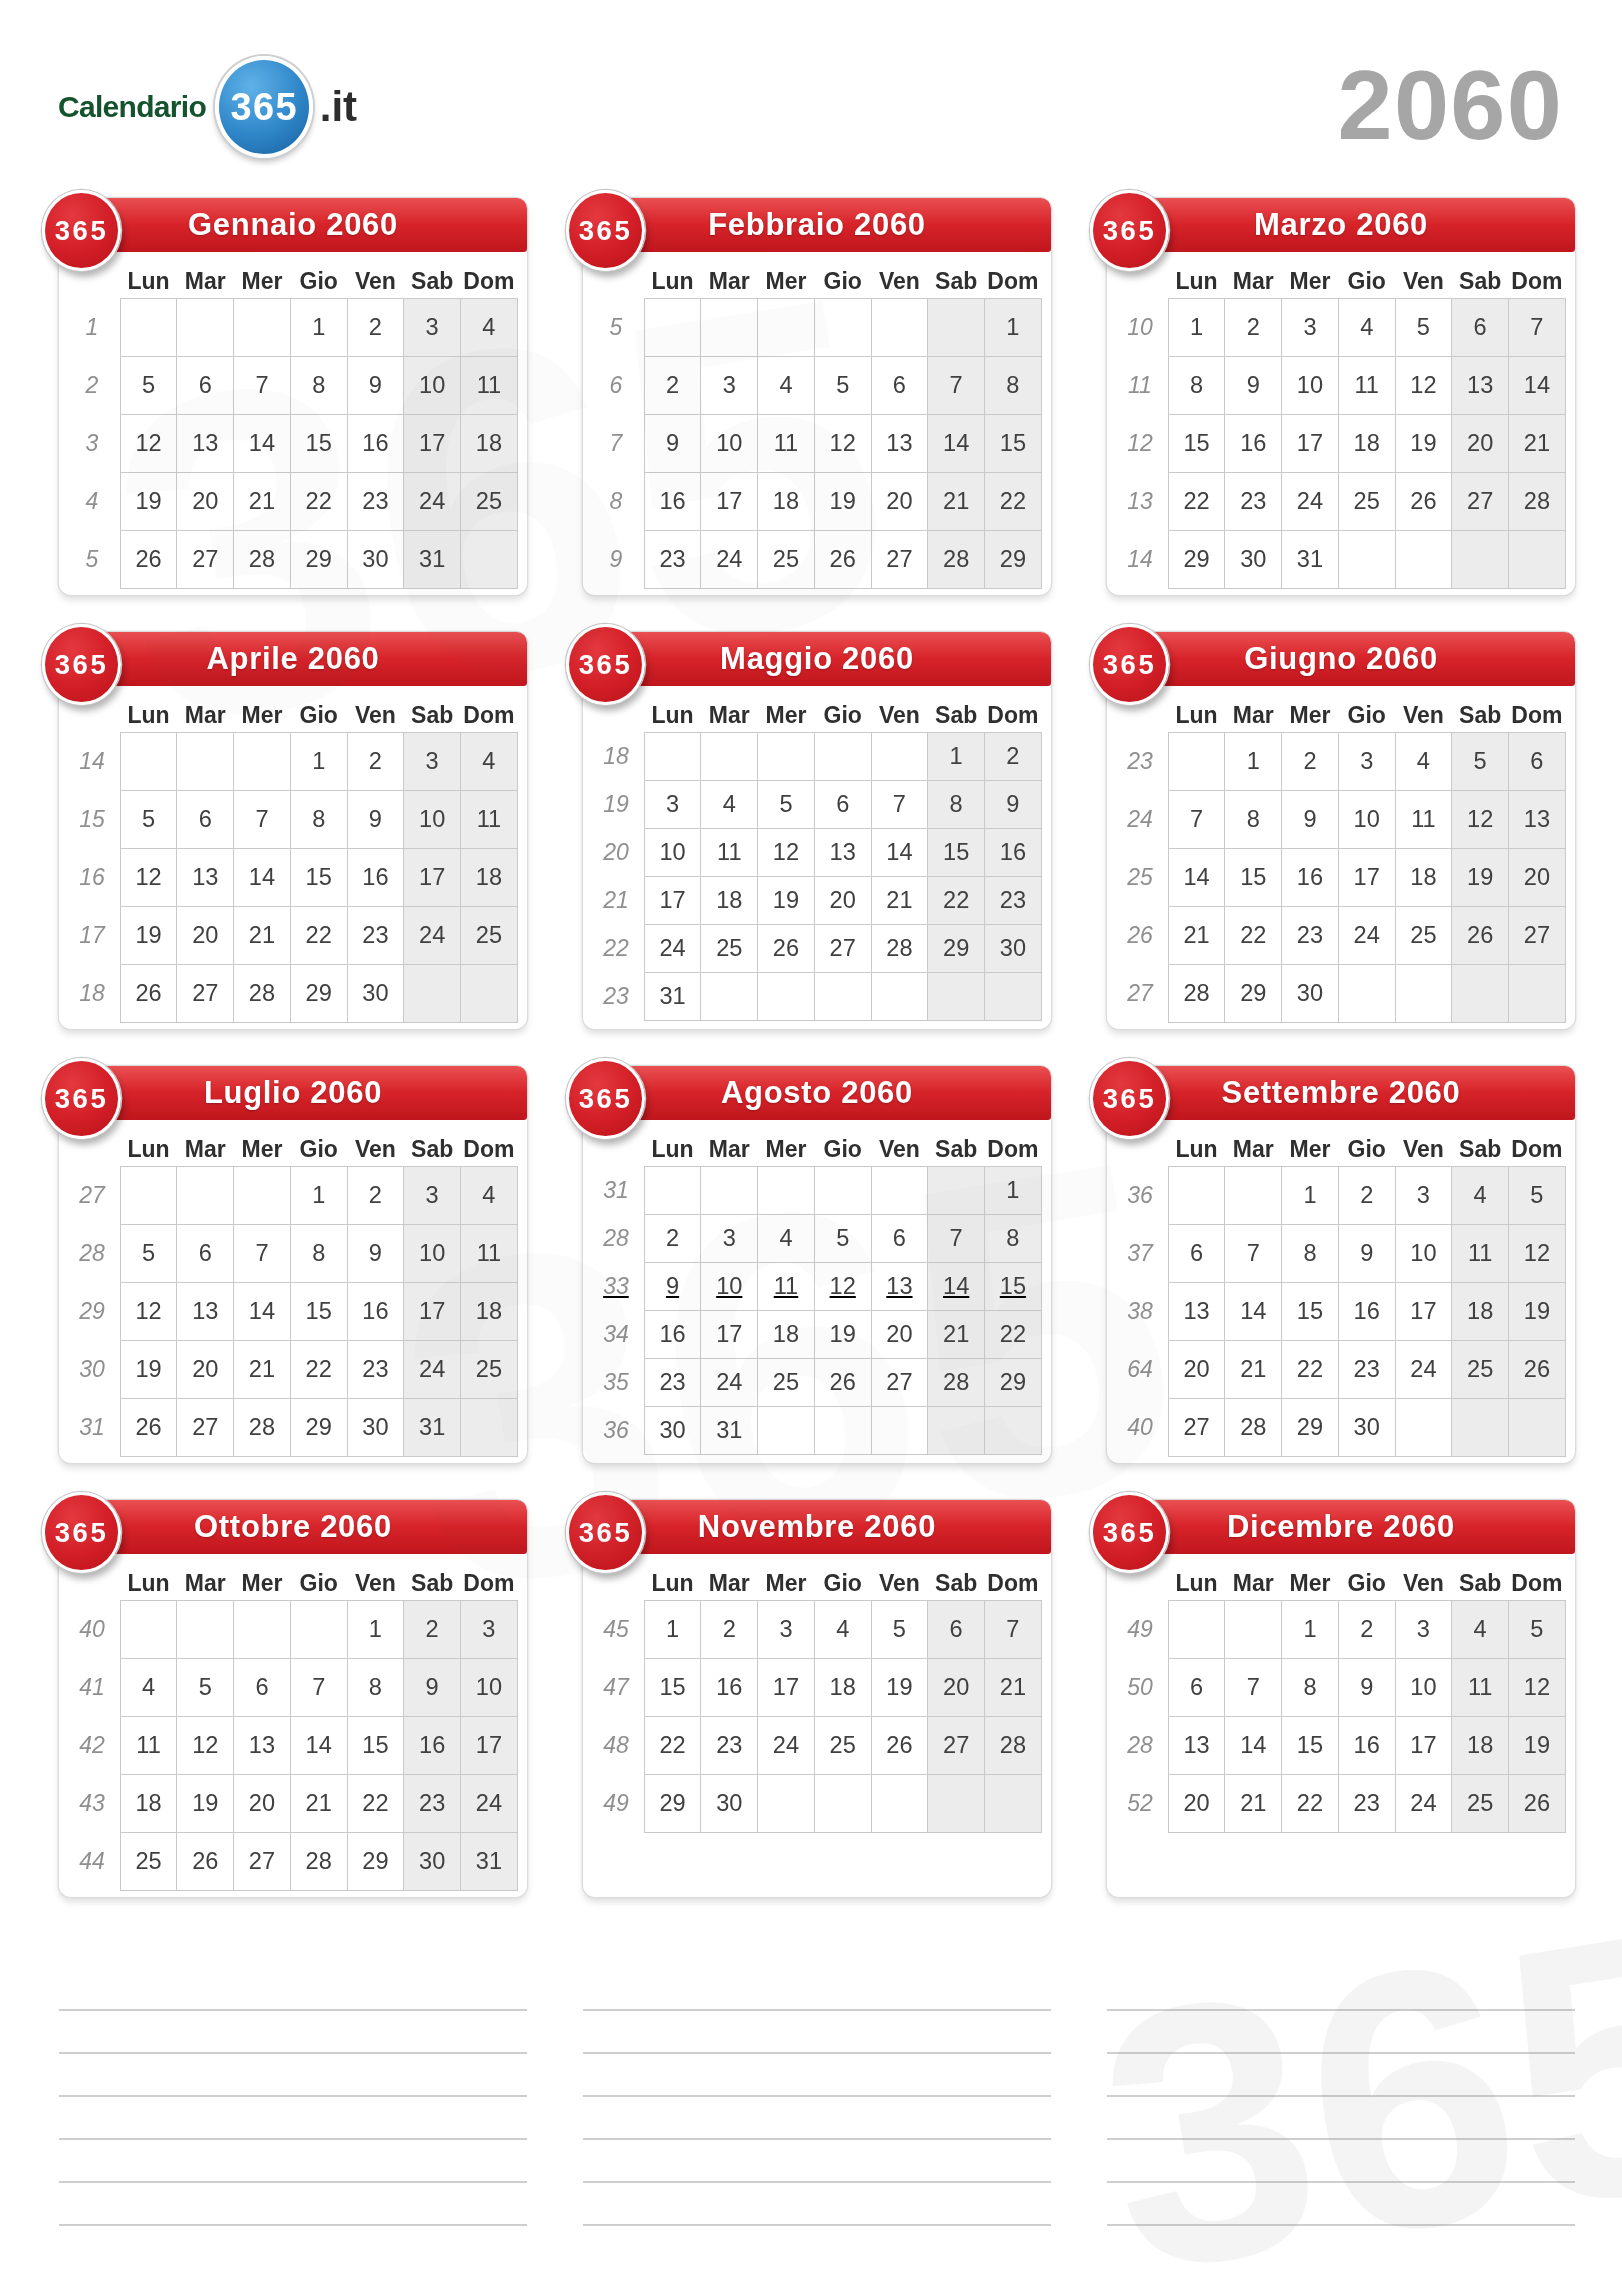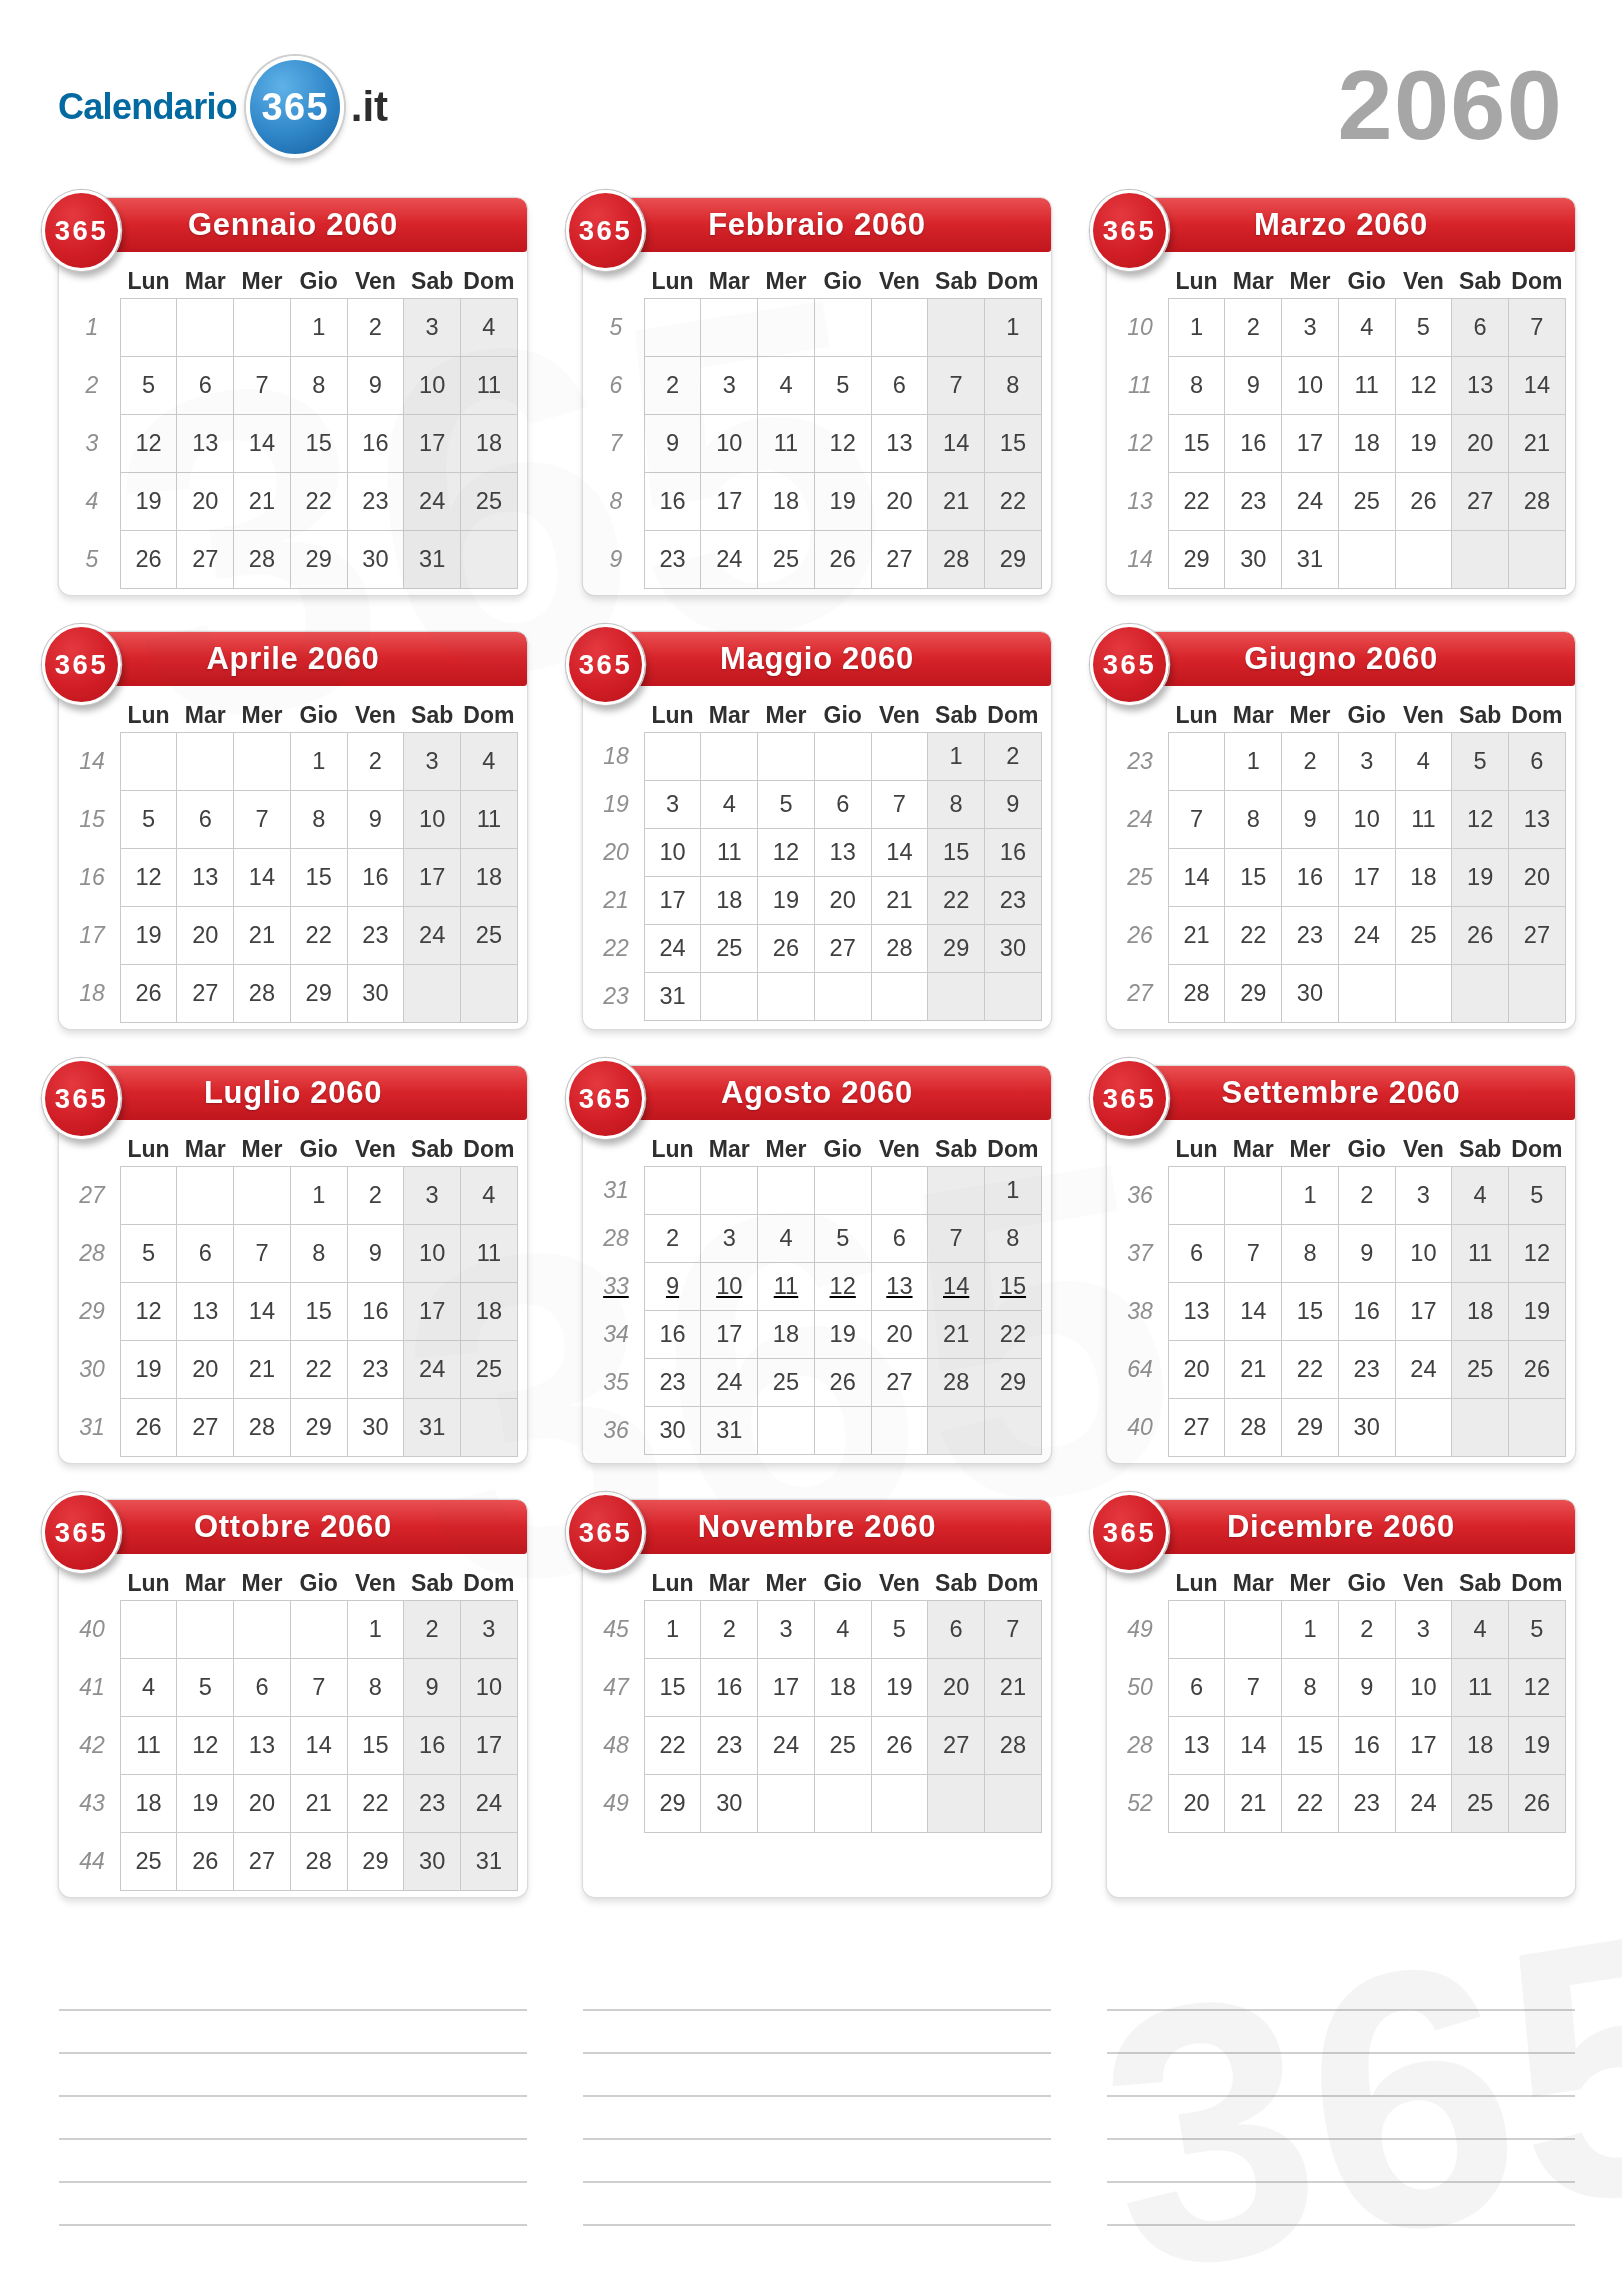--- a/index.html
+++ b/index.html
@@ -2,21 +2,21 @@
 <html style="font-size:10.5px"><head>
 <meta charset="utf-8">
 <style>
   * { margin:0; padding:0; box-sizing:border-box; }
   html,body { width:1623px; height:2295px; }
   body { font-family:"Liberation Sans", sans-serif; background:#fff; }
   .page { position:relative; width:1623px; height:2295px; background:#fff; overflow:hidden; }
 
   
   .logo { position:absolute; left:58px; top:56px; display:flex; align-items:center; }
-  .logo-text { font-size:36px; font-weight:bold; color:#0369a1; letter-spacing:-0.7px; }
+  .logo-text { font-size:30px; font-weight:bold; color:#14532d; letter-spacing:-0.7px; }
   .logo-circle { width:98px; height:102px; margin:0 6.5px 0 9.2px; border-radius:50%;
     background:radial-gradient(circle at 36% 28%, #5fb2e8 0%, #2f86c8 55%, #14movie5f9e 100%);
     background:radial-gradient(circle at 36% 28%, #5fb2e8 0%, #2f86c8 55%, #155f9e 100%);
     border:4.6px solid #fff; box-shadow:0 0 0 2px #cfcfcf, 0 3.9px 6.5px rgba(0,0,0,.25);
     display:flex; align-items:center; justify-content:center; }
   .logo-circle span { color:#fff; font-size:38px; font-weight:bold; letter-spacing:1.3px; }
   .logo-suffix { font-size:42px; font-weight:bold; color:#2d2d2d; }
   .year-big { position:absolute; top:55px; right:60px; font-size:99px; line-height:1;
     font-weight:bold; color:#a6a6a6; letter-spacing:1.3px; }
 

